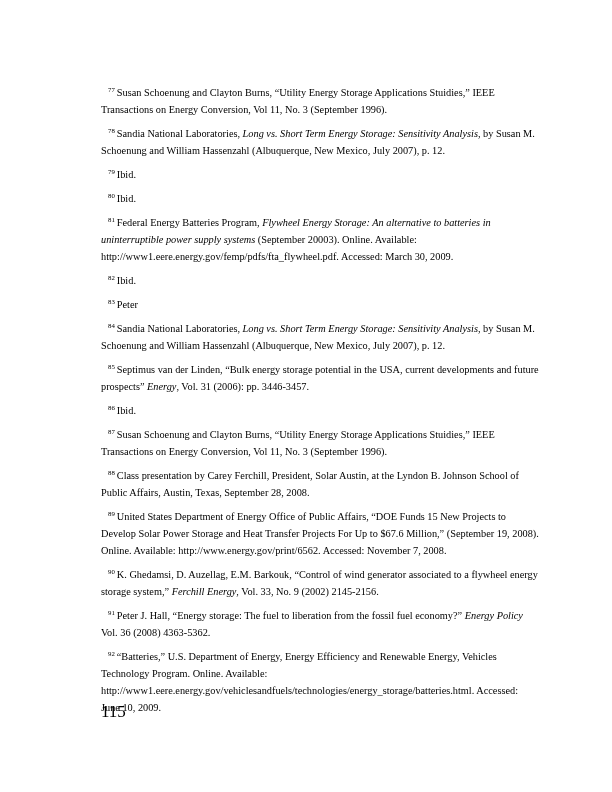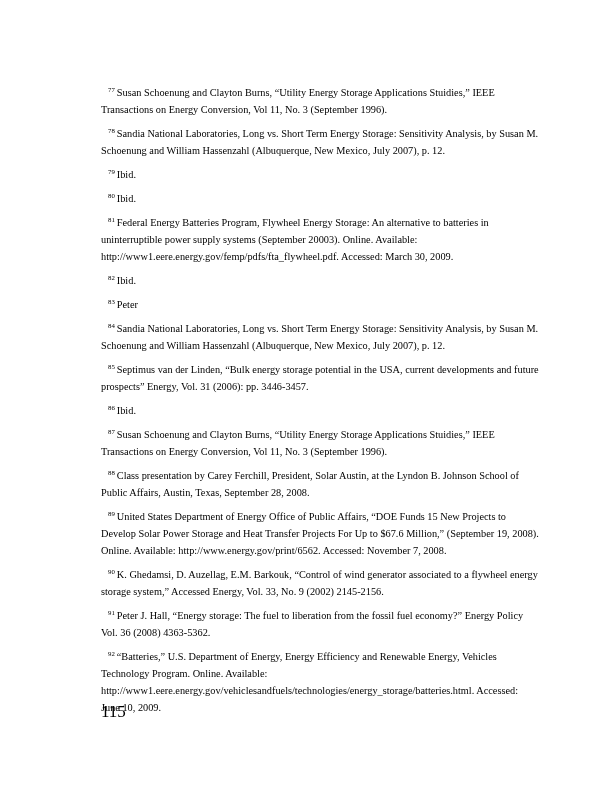--- a/index.html
+++ b/index.html
@@ -32,20 +32,21 @@
   p.footnote:last-child {
     margin-bottom: 0;
   }
   sup.fn-num {
     font-size: 6.8px;
     line-height: 0;
     vertical-align: super;
     padding-right: 2px;
   }
   .i {
+    font-style: italic;
   }
   .page-number {
     position: absolute;
     left: 101px;
     top: 703px;
     width: 438px;
     text-align: left;
     font-size: 17px;
     line-height: 17px;
   }
@@ -61,18 +62,18 @@
       <p class="footnote"><sup class="fn-num">80</sup><span>Ibid.</span></p>
       <p class="footnote"><sup class="fn-num">81</sup><span>Federal Energy Batteries Program, </span><span class="i">Flywheel Energy Storage: An alternative to batteries in uninterruptible power supply systems</span><span> (September 20003). Online. Available: http://www1.eere.energy.gov/femp/pdfs/fta_flywheel.pdf. Accessed: March 30, 2009.</span></p>
       <p class="footnote"><sup class="fn-num">82</sup><span>Ibid.</span></p>
       <p class="footnote"><sup class="fn-num">83</sup><span>Peter</span></p>
       <p class="footnote"><sup class="fn-num">84</sup><span>Sandia National Laboratories, </span><span class="i">Long vs. Short Term Energy Storage: Sensitivity Analysis</span><span>, by Susan M. Schoenung and William Hassenzahl (Albuquerque, New Mexico, July 2007), p. 12.</span></p>
       <p class="footnote"><sup class="fn-num">85</sup><span>Septimus van der Linden, “Bulk energy storage potential in the USA, current developments and future prospects” </span><span class="i">Energy</span><span>, Vol. 31 (2006): pp. 3446-3457.</span></p>
       <p class="footnote"><sup class="fn-num">86</sup><span>Ibid.</span></p>
       <p class="footnote"><sup class="fn-num">87</sup><span>Susan Schoenung and Clayton Burns, “Utility Energy Storage Applications Stuidies,” IEEE Transactions on Energy Conversion, Vol 11, No. 3 (September 1996).</span></p>
       <p class="footnote"><sup class="fn-num">88</sup><span>Class presentation by Carey Ferchill, President, Solar Austin, at the Lyndon B. Johnson School of Public Affairs, Austin, Texas, September 28, 2008.</span></p>
       <p class="footnote"><sup class="fn-num">89</sup><span>United States Department of Energy Office of Public Affairs, “DOE Funds 15 New Projects to Develop Solar Power Storage and Heat Transfer Projects For Up to $67.6 Million,” (September 19, 2008).  Online. Available: http://www.energy.gov/print/6562. Accessed: November 7, 2008.</span></p>
-      <p class="footnote"><sup class="fn-num">90</sup><span>K. Ghedamsi, D. Auzellag, E.M. Barkouk, “Control of wind generator associated to a flywheel energy storage system,” </span><span class="i">Accessed Energy</span><span>, Vol. 33, No. 9 (2002) 2145-2156.</span></p>
+      <p class="footnote"><sup class="fn-num">90</sup><span>K. Ghedamsi, D. Auzellag, E.M. Barkouk, “Control of wind generator associated to a flywheel energy storage system,” </span><span class="i">Ferchill Energy</span><span>, Vol. 33, No. 9 (2002) 2145-2156.</span></p>
       <p class="footnote"><sup class="fn-num">91</sup><span>Peter J. Hall, “Energy storage: The fuel to liberation from the fossil fuel economy?” </span><span class="i">Energy Policy</span><span> Vol. 36 (2008) 4363-5362.</span></p>
       <p class="footnote"><sup class="fn-num">92</sup><span>“Batteries,” U.S. Department of Energy, Energy Efficiency and Renewable Energy, Vehicles Technology Program. Online. Available: http://www1.eere.energy.gov/vehiclesandfuels/technologies/energy_storage/batteries.html. Accessed: June 10, 2009.</span></p>
     </div>
   <div class="page-number">115</div>
 </div>
 
 </body></html>

